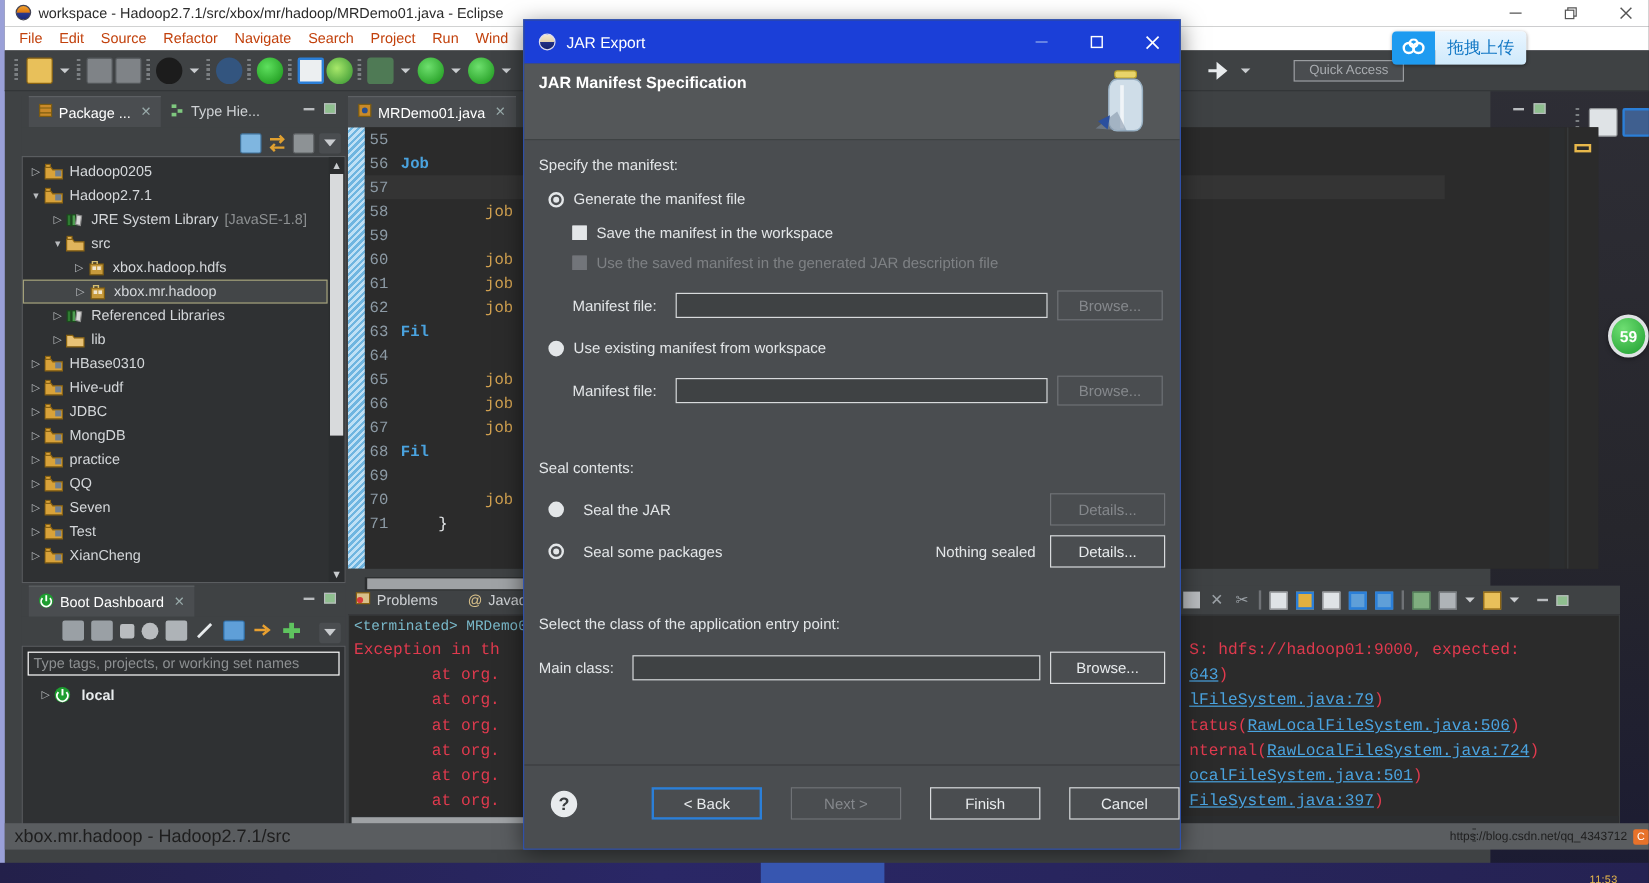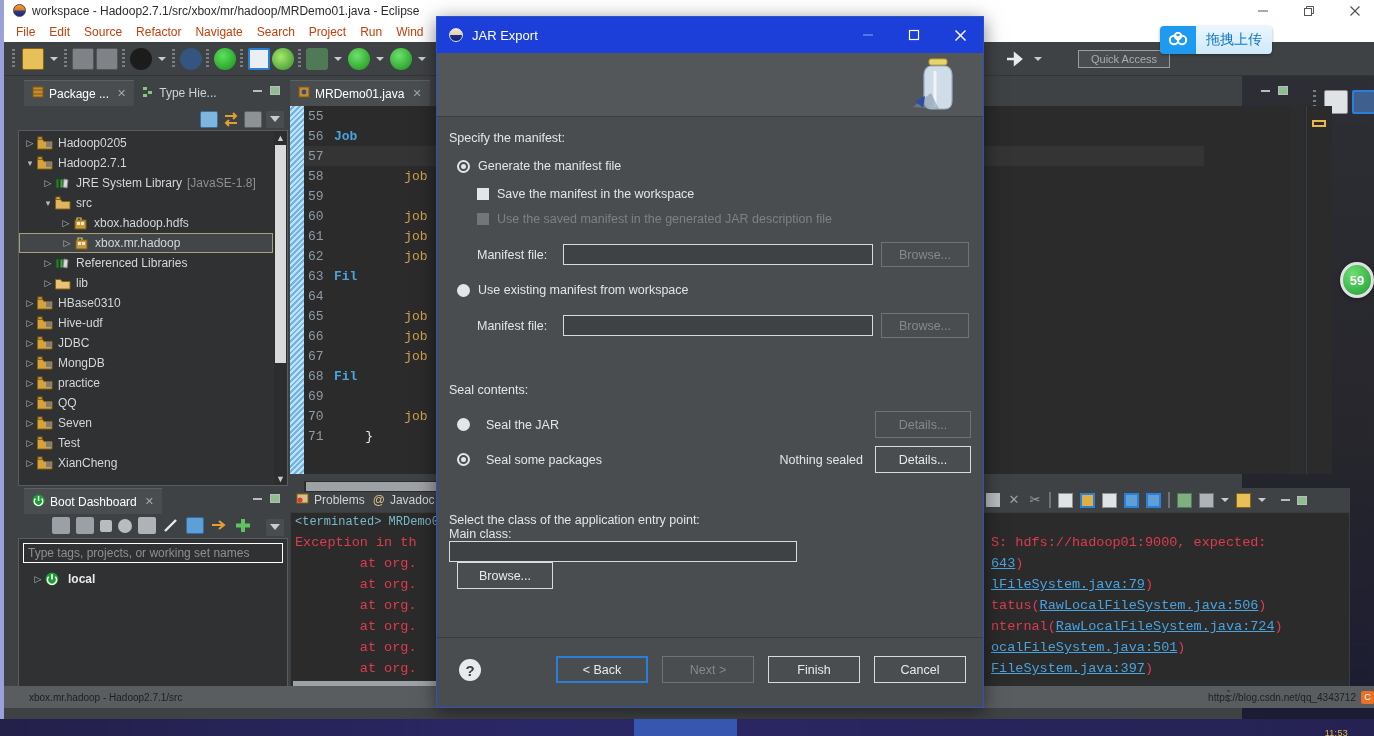--- a/index.html
+++ b/index.html
@@ -111,33 +111,33 @@
   .gutter-marker { position:absolute; left:0; top:0; width:14px; height:100%;
     background: repeating-linear-gradient(135deg,#bfe0f5 0 2px,#6fb5e0 2px 4px); }
   .code-line { position:absolute; left:0; height:20px; display:flex; align-items:center;
     font-family:"Liberation Mono", monospace; font-size:13px; }
   .lnum { width:44px; text-align:left; padding-left:18px; color:#8d9ba6; }
   .ctxt { color:#d0a050; white-space:pre; }
   .ckw { color:#4aa3df; font-weight:bold; }
   .cur-line { position:absolute; left:14px; height:20px; background:#343434; }
 
   
-  .console-tabs { position:absolute; height:24px; display:flex; align-items:center; gap:8px;
+  .console-tabs { position:absolute; height:24px; display:flex; align-items:center; gap:25px;
     font-size:12px; color:#cfd2d5; padding-left:6px; }
   .console-body { position:absolute; background:#2b2b2b; overflow:hidden; }
   .cline { position:absolute; font-family:"Liberation Mono", monospace; font-size:13.5px;
     color:#e03a4e; white-space:pre; }
   .clink { color:#4aa3df; text-decoration:underline; }
   .terminated { position:absolute; font-size:12px; color:#79b8c9;
     font-family:"Liberation Mono", monospace; }
 
   
   .status-bar { position:absolute; left:0; bottom:14px; width:1374px; height:22px;
     background:#5a5d60; display:flex; align-items:center; }
-  .status-text { font-size:10px; color:#1e1e1e; padding-left:25px; }
+  .status-text { font-size:15px; color:#1e1e1e; padding-left:8px; }
   .status-url { position:absolute; right:22px; font-size:10px; color:#1e1e1e; }
   .status-dots { position:absolute; right:148px; width:3px; height:14px;
     background: repeating-linear-gradient(180deg,#3f4244 0 2px, transparent 2px 5px); }
   .csdn-badge { position:absolute; right:4px; width:13px; height:13px; background:#e8722a;
     border-radius:2px; color:#fff; font-size:9px; display:flex; align-items:center; justify-content:center; }
 
   
   .green-badge { position:absolute; right:0; top:262px; width:34px; height:36px;
     border-radius:50%; background: radial-gradient(circle at 35% 30%, #6ede72, #1e9e30);
     border:3px solid #dfe2e4; color:#fff; font-weight:bold; font-size:13px;
@@ -753,20 +753,21 @@
         <div class="dlg-wbtn">
           <svg width="13" height="13" viewBox="0 0 13 13">
             <line x1="1.5" y1="1.5" x2="11.5" y2="11.5" stroke="#fff" stroke-width="1.4"></line>
             <line x1="11.5" y1="1.5" x2="1.5" y2="11.5" stroke="#fff" stroke-width="1.4"></line>
           </svg>
         </div>
       </div>
     </div>
 
     <div class="dlg-header">
+      <div class="dlg-h-title">JAR Manifest Specification</div>
       <div class="jar-jug">
         <svg width="56" height="58" viewBox="0 0 56 58">
           <rect x="20" y="4" width="18" height="6" rx="2" fill="#e8d46a" stroke="#b8a028"></rect>
           <path d="M22 11 h14 c4 0 7 4 7 9 v26 c0 5 -3 8 -7 8 h-14 c-4 0 -7 -3 -7 -8 v-26 c0 -5 3 -9 7 -9 z" fill="#dbe9f5" stroke="#9fb8cc" stroke-width="1.2" opacity="0.92"></path>
           <path d="M26 16 v36" stroke="#fff" stroke-width="3" opacity=".7"></path>
           <path d="M4 52 L22 38 L30 54 Z" fill="#7f8fa4" opacity=".55"></path>
           <path d="M6 46 L16 41 L14 53 Z" fill="#2b4f9e"></path>
         </svg>
       </div>
     </div>
@@ -825,30 +826,30 @@
             <span style="position:absolute; left:2px; top:2px; width:5px; height:5px; border-radius:50%; background:#e3e6e8;"></span>
           </span>
           <span class="dlg-label" style="margin-left:8px;">Seal some packages</span>
         </span>
         <span class="dlg-label" style="margin-right:12px;">Nothing sealed</span>
         <span class="btn" style="min-width:96px;">Details...</span>
       </div>
 
       <div class="dlg-label" style="margin-top:40px;">Select the class of the application entry point:</div>
 
-      <div style="display:flex; align-items:flex-start; flex-direction:column;">
+      <div style="display:flex; align-items:center; margin-top:16px;">
         <span class="dlg-label" style="width:80px;">Main class:</span>
         <span class="txtbox" style="width:348px;"></span>
         <span class="btn" style="margin-left:8px; height:27px; min-width:96px;">Browse...</span>
       </div>
     </div>
 
     <div class="dlg-footer">
       <div class="help-ico">?</div>
-      <div style="position:absolute; right:17px; top:18px; display:flex; gap:14px;padding-left:18px;">
+      <div style="position:absolute; right:0; top:18px; display:flex; gap:24px;padding-left:18px;">
         <div class="btn focused" style="min-width:92px;">&lt; Back</div>
         <div class="btn disabled" style="min-width:92px;">Next &gt;</div>
         <div class="btn" style="min-width:92px;">Finish</div>
         <div class="btn" style="min-width:92px;">Cancel</div>
       </div>
     </div>
   </div>
 
   <div class="taskbar">
     <div class="taskbar-hl"></div>

